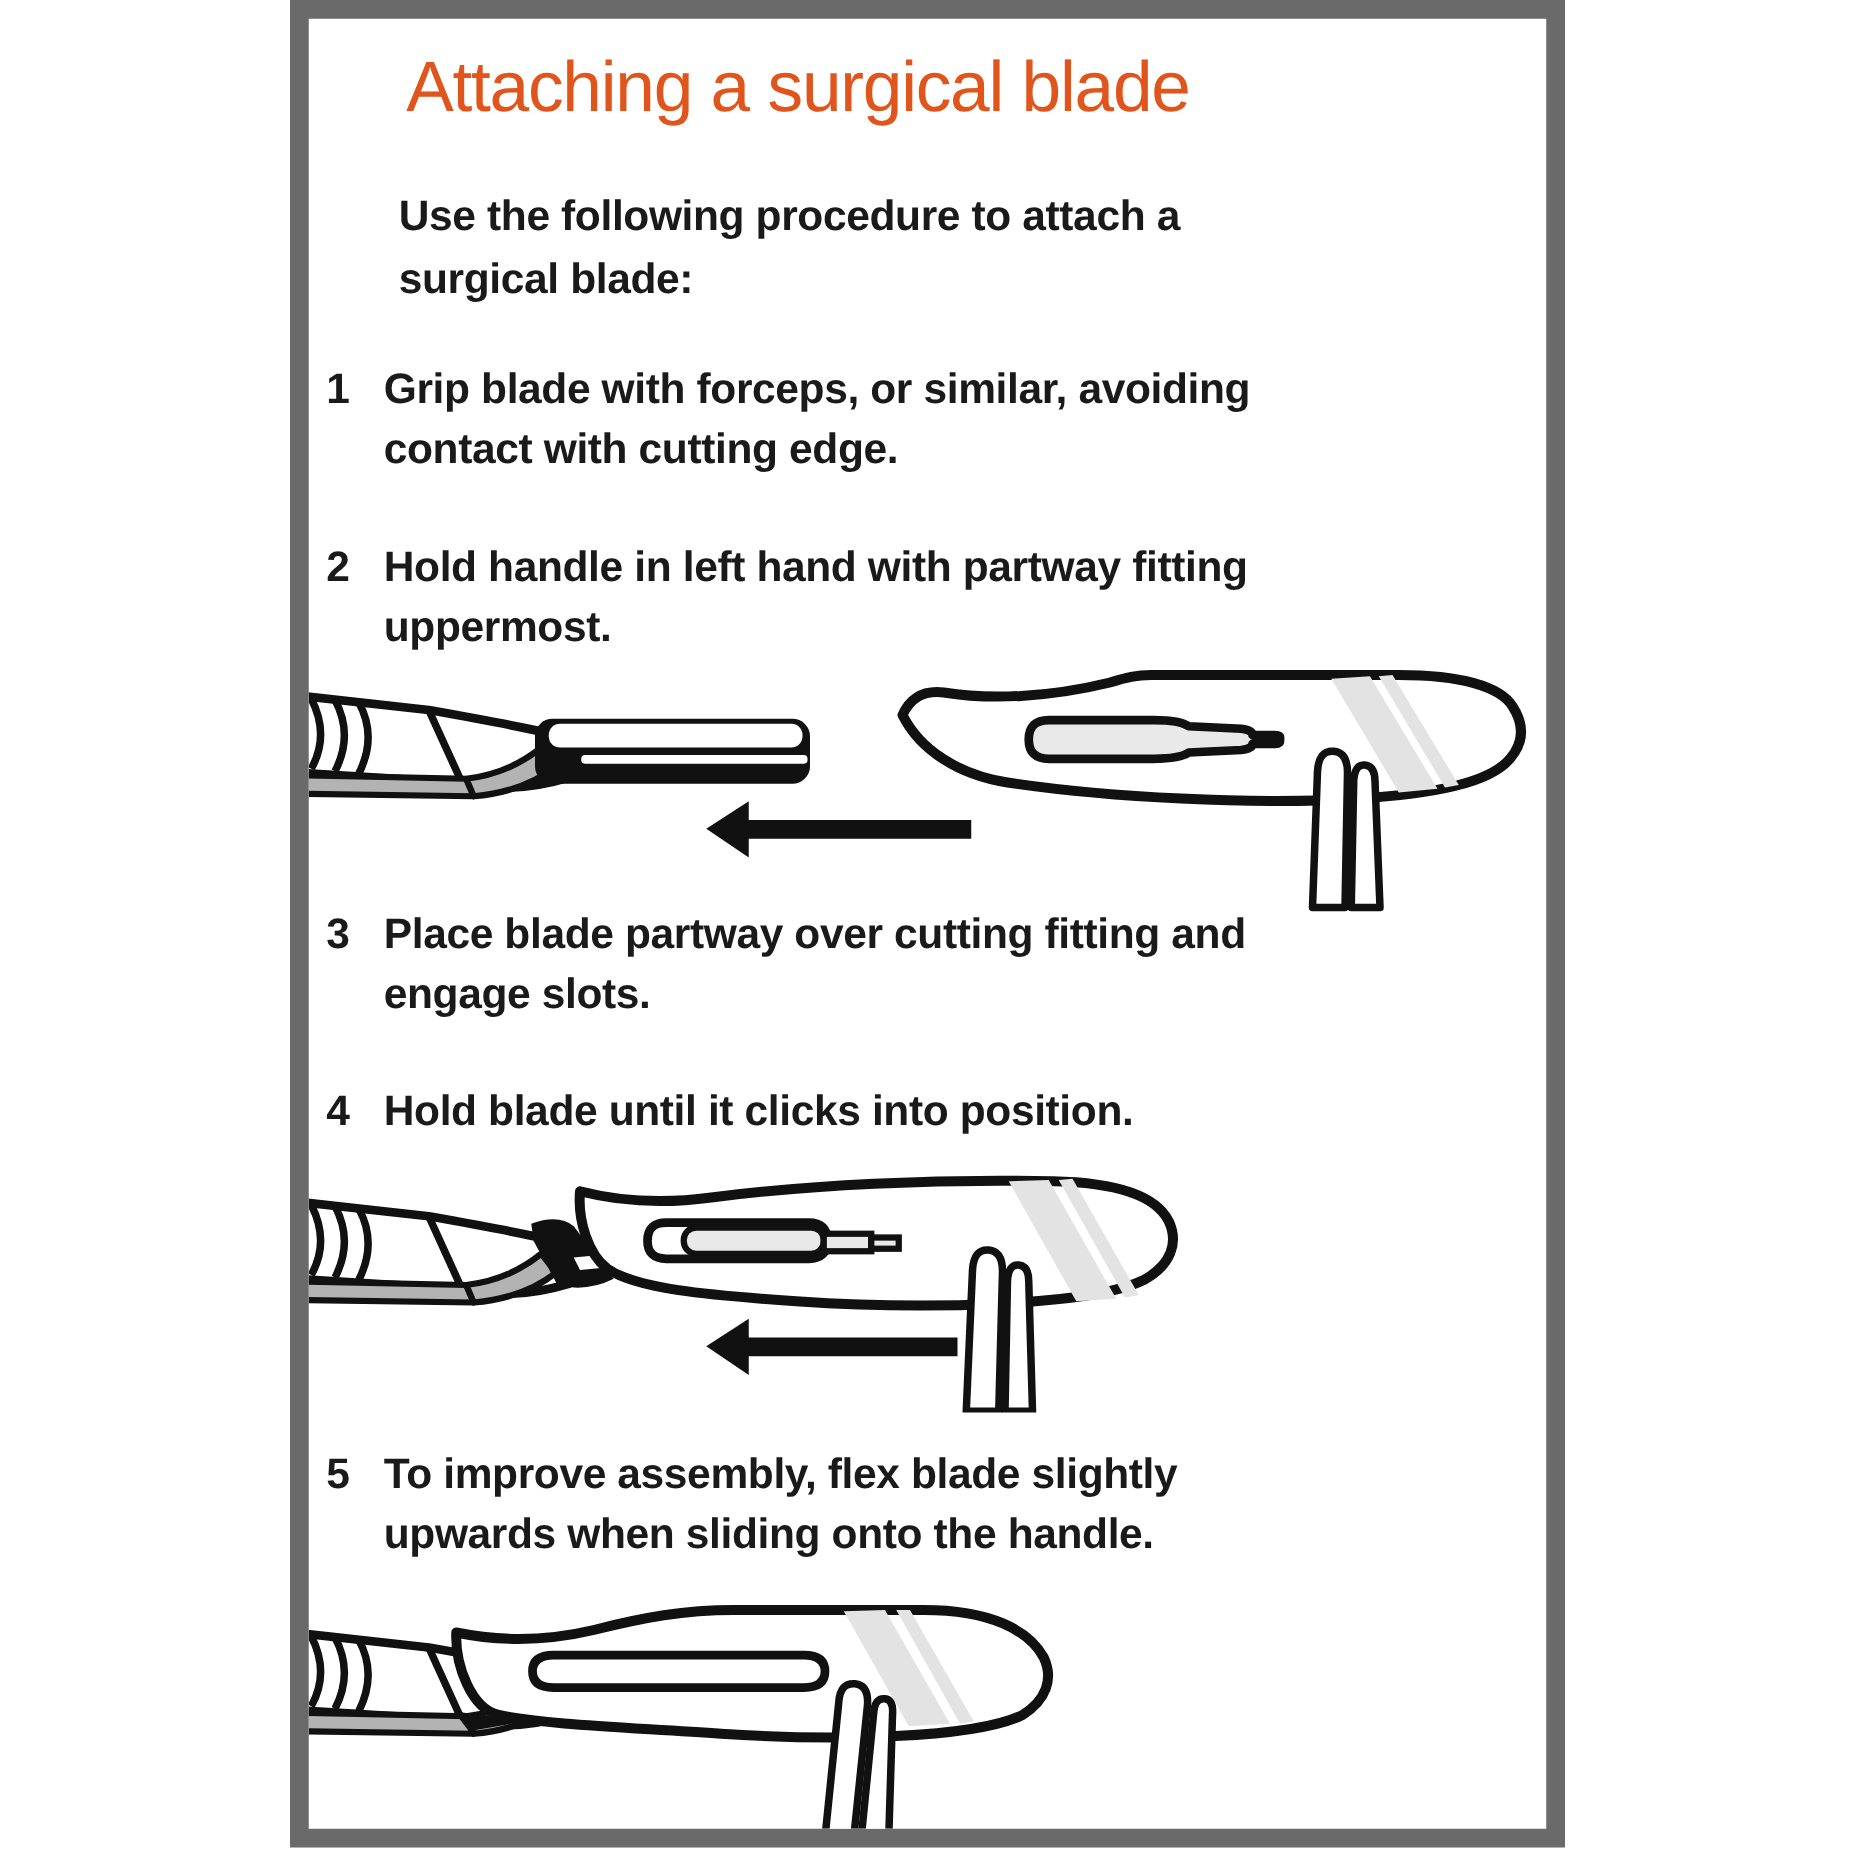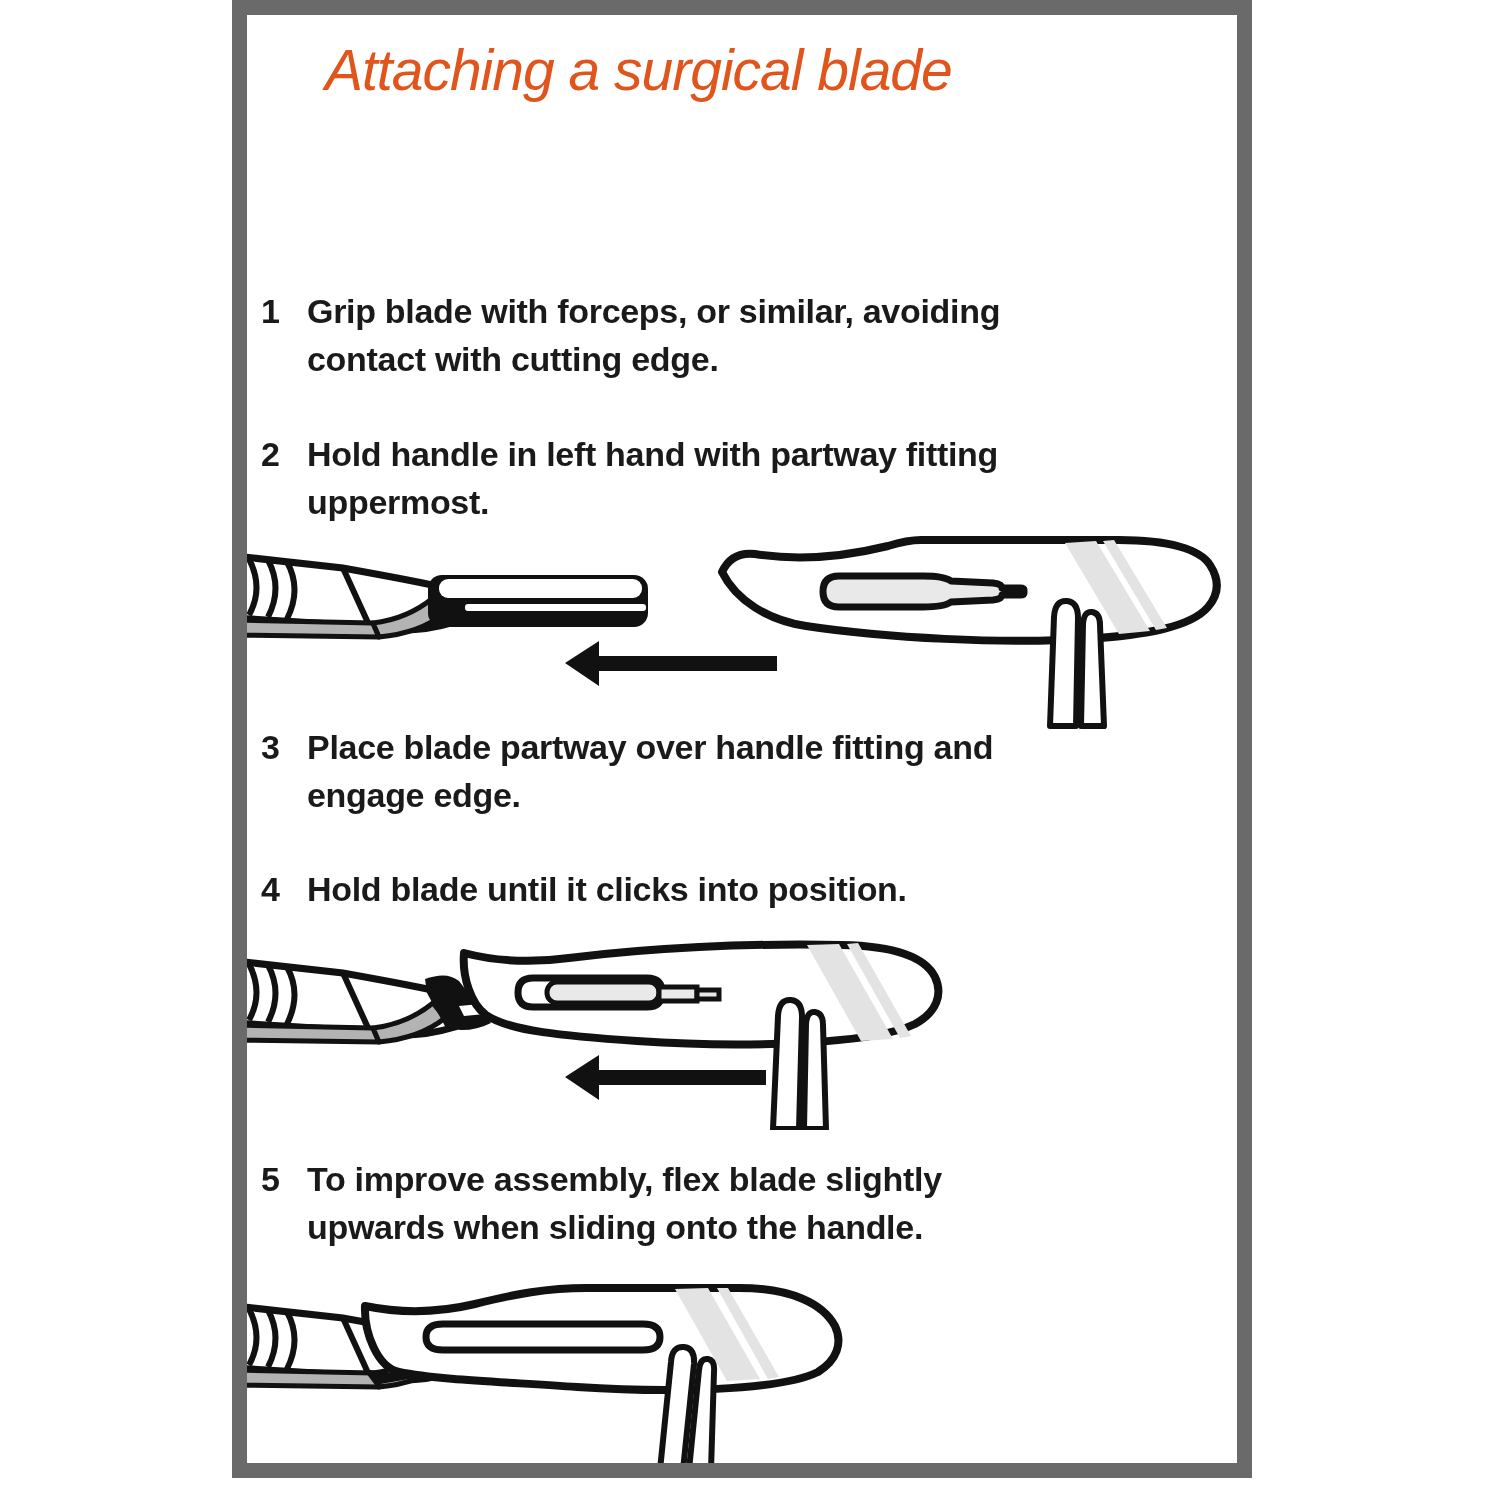--- a/index.html
+++ b/index.html
@@ -8,21 +8,21 @@
     font-family:"Liberation Sans", sans-serif;color:#1a1a1a;
     -webkit-font-smoothing:antialiased;
   }
   .page{
     position:absolute;left:232px;top:0;width:1020px;height:1478px;
     box-sizing:border-box;border:15px solid #6A6A6A;background:#ffffff;
     overflow:hidden;
   }
   .title{
     position:absolute;left:78px;top:22px;
-    font-size:57px;font-style:italic;font-weight:400;
+    font-size:57px;font-weight:400;
     color:#E0551C;letter-spacing:-1px;white-space:nowrap;
   }
   .intro{
     position:absolute;left:72px;top:133px;width:700px;
     font-size:34px;font-weight:700;line-height:50px;letter-spacing:-0.3px;
   }
   .intro .xb{font-weight:900;}
   .step{
     position:absolute;left:14px;display:flex;
     font-size:34px;line-height:48px;letter-spacing:-0.3px;
@@ -33,20 +33,21 @@
   .s1{top:272px;} .s2{top:415px;} .s3{top:708px;} .s4{top:850px;} .s5{top:1140px;}
   .i1{top:515px;} .i2{top:920px;} .i3{top:1265px;}
 </style>
 </head>
 <body>
 
 <div class="page">
 
   <div class="title">Attaching a surgical blade</div>
 
+  <div class="intro"><span>Use the following procedure to </span><span class="xb">attach</span><span> a surgical blade:</span></div>
 
   <div class="step s1">
     <span class="num">1</span>
     <span class="txt">Grip blade with forceps, or similar, avoiding contact with cutting edge.</span>
   </div>
 
   <div class="step s2">
     <span class="num">2</span>
     <span class="txt">Hold handle in left hand with partway fitting uppermost.</span>
   </div>
@@ -82,21 +83,21 @@
     </g>
 
     <g>
       <path d="M803,196 L807,87 Q808,70 820,71 Q831,72 831,88 L829,196 Z" fill="#ffffff" stroke="#111111" stroke-width="6" stroke-linejoin="round"></path>
       <path d="M834,196 L836,94 Q837,81 845,82 Q853,83 853,95 L857,196 Z" fill="#ffffff" stroke="#111111" stroke-width="6" stroke-linejoin="round"></path>
     </g>
   </svg>
 
   <div class="step s3">
     <span class="num">3</span>
-    <span class="txt">Place blade partway over handle fitting and engage edge.</span>
+    <span class="txt">Place blade partway over cutting fitting and engage slots.</span>
   </div>
 
   <div class="step s4">
     <span class="num">4</span>
     <span class="txt">Hold blade until it clicks into position.</span>
   </div>
 
   <svg class="illus i2" width="990" height="195" viewBox="0 0 990 195">
     <use href="#grip"></use>
 

